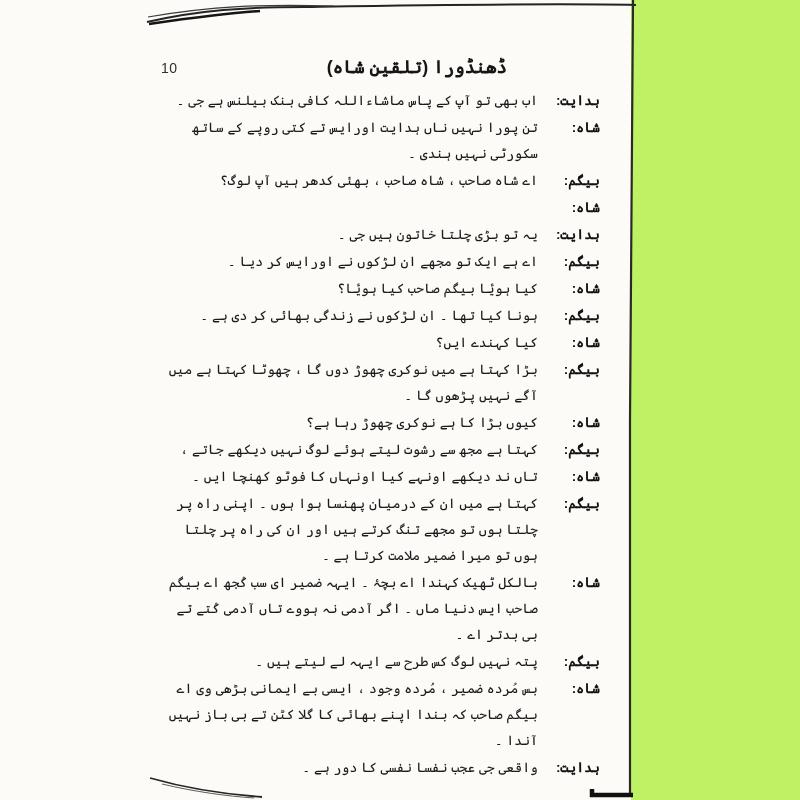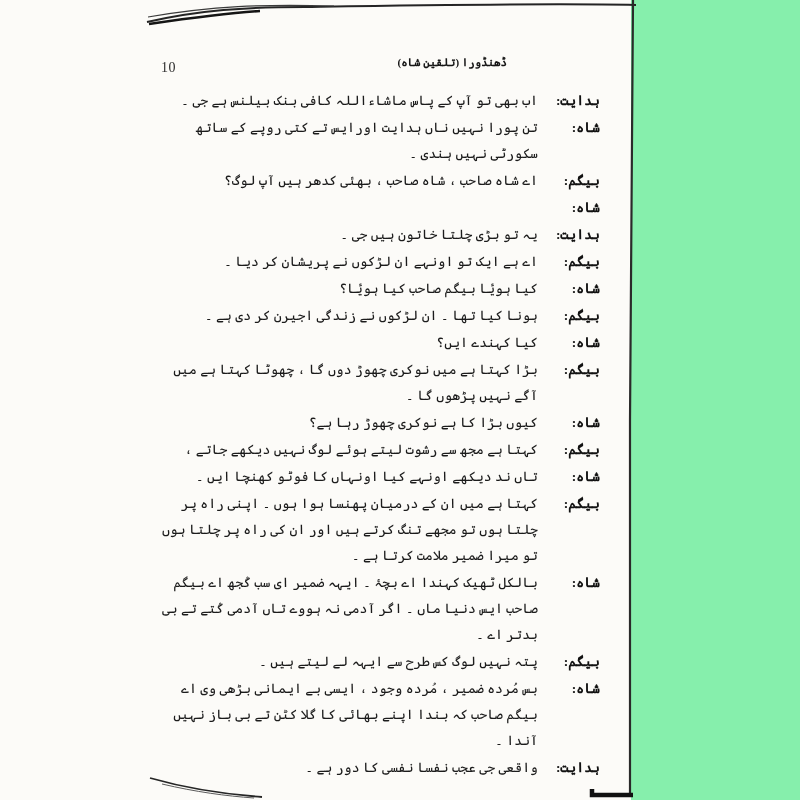--- a/index.html
+++ b/index.html
@@ -4,23 +4,23 @@
 <style>
   html, body {
     margin: 0;
     padding: 0;
     background: #f6f5f2;
   }
   #page {
     position: relative;
     width: 800px;
     height: 800px;
-    background: #86efac;
+    background: #bef264;
     overflow: hidden;
-    font-family: Liberation Serif, serif;
+    font-family: Liberation Sans, sans-serif;
     color: #1b1b1b;
   }
   
   #paper-area {
     position: absolute;
     left: 0; top: 0;
     width: 631px; height: 800px;
     background: #fcfbf8;
   }
   #scan-marks {
@@ -34,21 +34,21 @@
     top: 60px;
     font-size: 14px;
     letter-spacing: 0.5px;
     color: #2e2e2e;
   }
   #page-header {
     position: absolute;
     right: 293px;
     top: 56px;
     direction: rtl;
-    font-size: 11px;
+    font-size: 18px;
     font-weight: bold;
     color: #161616;
     white-space: nowrap;
   }
   #dialogue-block {
     position: absolute;
     top: 88px;
     right: 200px;
     width: 442px;
     direction: rtl;
@@ -122,31 +122,31 @@
       <span class="spk">شاہ:</span>
     </div>
 
     <div class="row">
       <span class="spk">ہدایت:</span>
       <span class="txt">یہ تو بڑی چلتا خاتون ہیں جی ۔</span>
     </div>
 
     <div class="row">
       <span class="spk">بیگم:</span>
-      <span class="txt">اے ہے ایک تو اونہے ان لڑکوں نے پریشان کر دیا ۔</span>
+      <span class="txt">اے ہے ایک تو مجھے ان لڑکوں نے اورایس کر دیا ۔</span>
     </div>
 
     <div class="row">
       <span class="spk">شاہ:</span>
       <span class="txt">کیا ہویٔا بیگم صاحب کیا ہویٔا؟</span>
     </div>
 
     <div class="row">
       <span class="spk">بیگم:</span>
-      <span class="txt">ہونا کیا تھا ۔ ان لڑکوں نے زندگی اجیرن کر دی ہے ۔</span>
+      <span class="txt">ہونا کیا تھا ۔ ان لڑکوں نے زندگی بھائی کر دی ہے ۔</span>
     </div>
 
     <div class="row">
       <span class="spk">شاہ:</span>
       <span class="txt">کیا کہندے ایں؟</span>
     </div>
 
     <div class="row">
       <span class="spk">بیگم:</span>
       <span class="txt">بڑا کہتا ہے میں نوکری چھوڑ دوں گا ، چھوٹا کہتا ہے میں آگے نہیں پڑھوں گا ۔</span>

